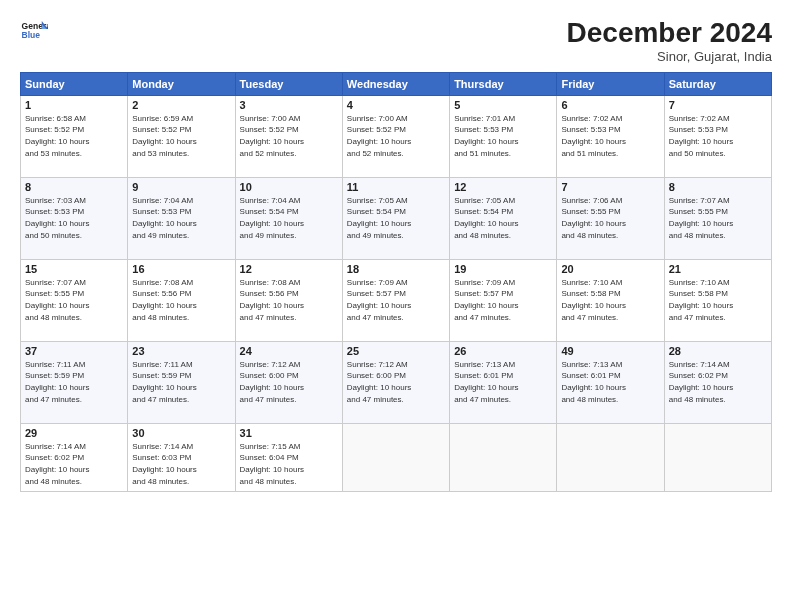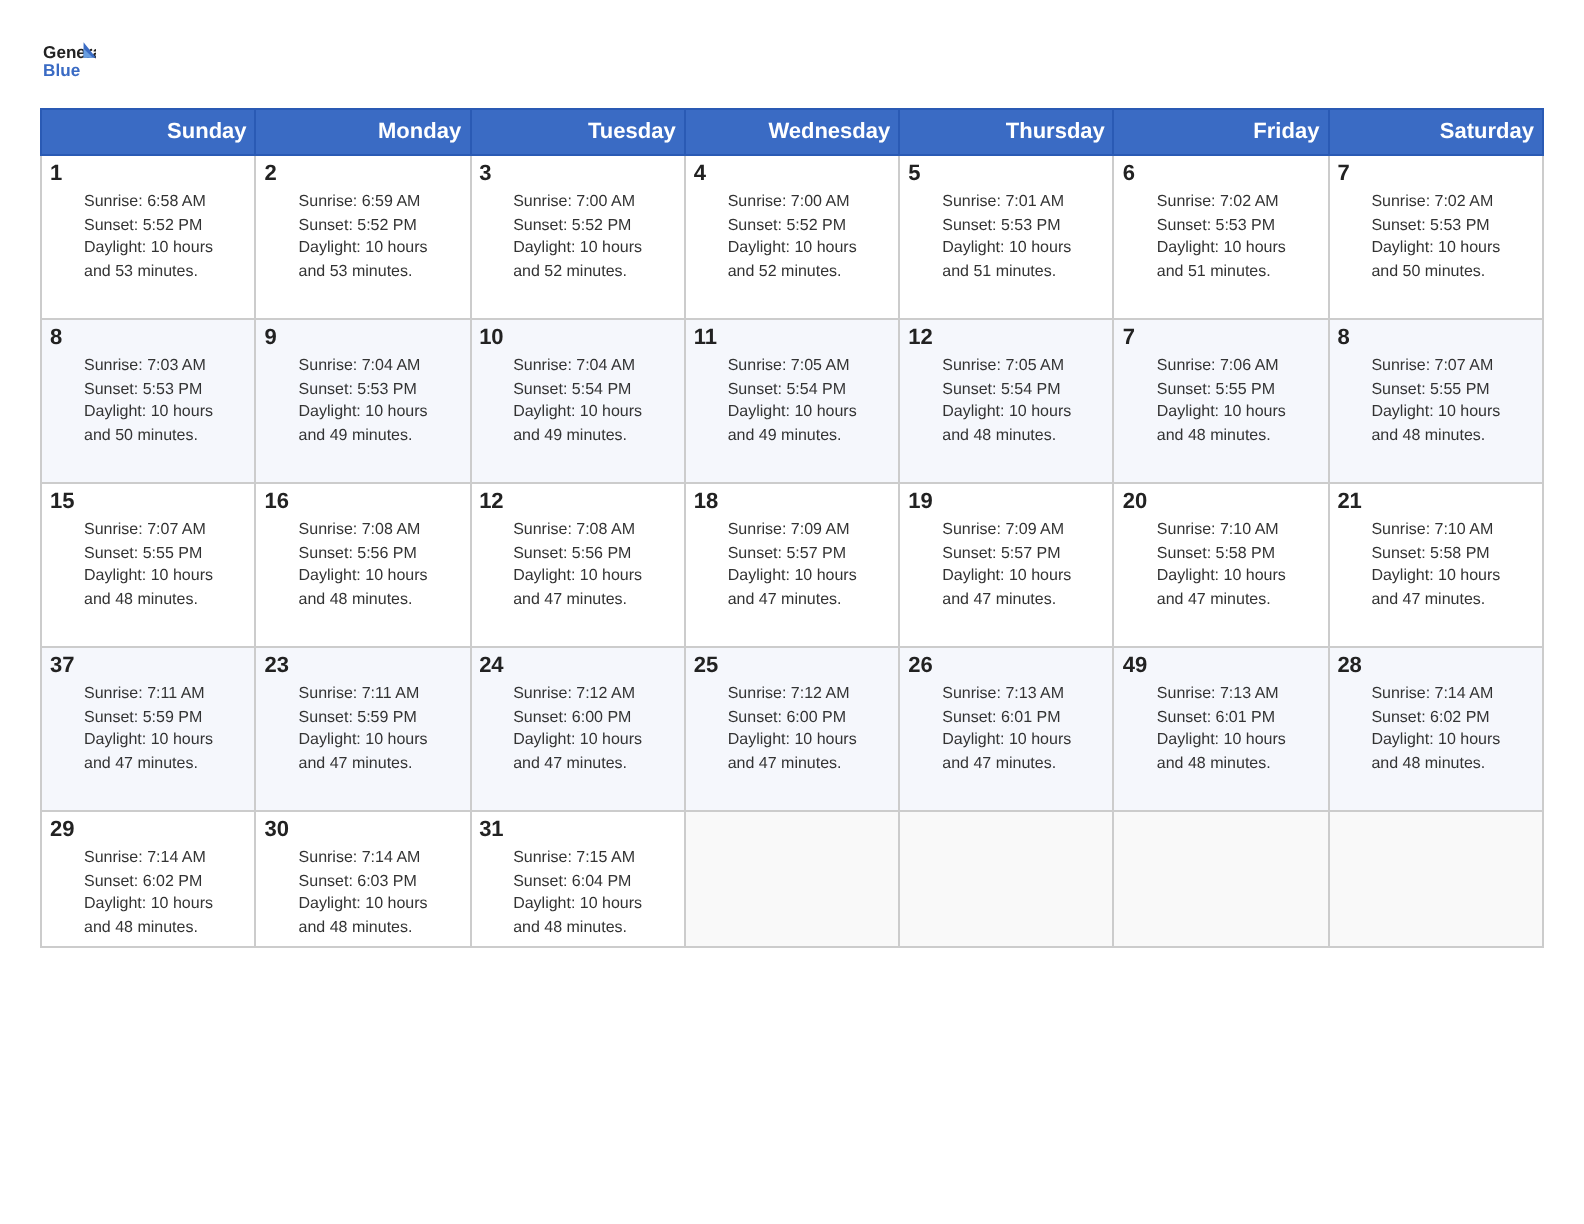--- a/index.html
+++ b/index.html
@@ -48,21 +48,21 @@
       width: 100%;
       border-collapse: collapse;
       table-layout: fixed;
     }
     .calendar th {
       background: #3a6bc4;
       color: #fff;
       font-size: 11px;
       font-weight: bold;
       padding: 5px 4px;
-      text-align: right;
+      text-align: left;
       border: 1px solid #2a5ab4;
     }
     .calendar td {
       border: 1px solid #ccc;
       vertical-align: top;
       padding: 3px 4px;
       font-size: 8.5px;
       color: #333;
       height: 82px;
       background: #fff;
@@ -74,21 +74,20 @@
       font-size: 11px;
       font-weight: bold;
       color: #222;
       display: block;
       margin-bottom: 2px;
     }
     .cell-text {
       font-size: 8px;
       line-height: 1.45;
       color: #333;
-      margin-left: 17px;
     }
     .empty-cell {
       background: #f9f9f9 !important;
     }
     .last-row td {
       height: 68px;
     }
   </style>
 </head>
 <body>
@@ -96,20 +95,24 @@
 <div class="page">
   <div class="header">
     <div class="logo">
       <svg class="logo-icon" viewBox="0 0 36 36">
         <rect x="0" y="0" width="36" height="36" fill="none"></rect>
         <text x="2" y="14" font-size="11" font-weight="bold" fill="#222" font-family="Arial">General</text>
         <text x="2" y="26" font-size="11" font-weight="bold" fill="#3a6bc4" font-family="Arial">Blue</text>
         <polygon points="28,4 36,14 28,14" fill="#3a6bc4"></polygon>
         <polygon points="28,8 34,14 28,14" fill="#6a9fe0"></polygon>
       </svg>
+    </div>
+    <div class="title-block">
+      <div class="month-title">December 2024</div>
+      <div class="location">Sinor, Gujarat, India</div>
     </div>
   </div>
 
   <table class="calendar">
     <thead>
       <tr>
         <th>Sunday</th>
         <th>Monday</th>
         <th>Tuesday</th>
         <th>Wednesday</th>

